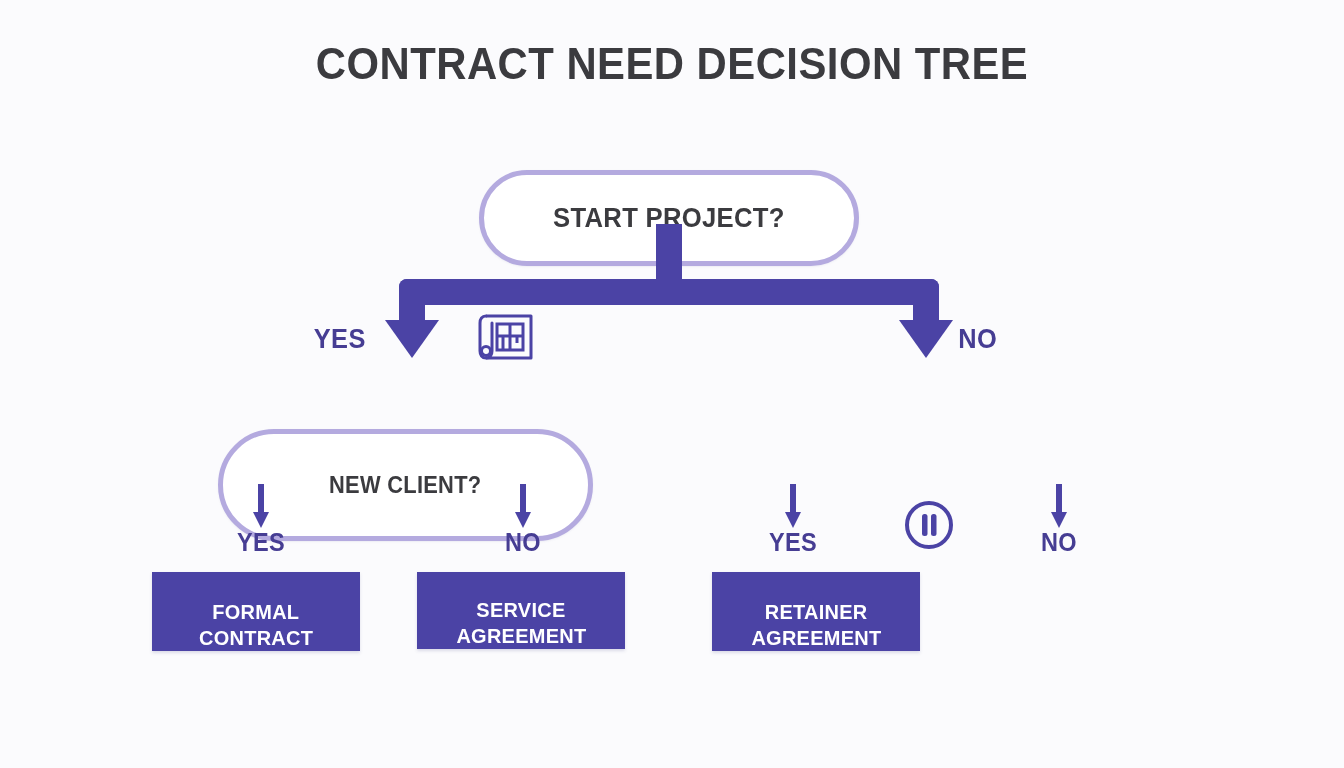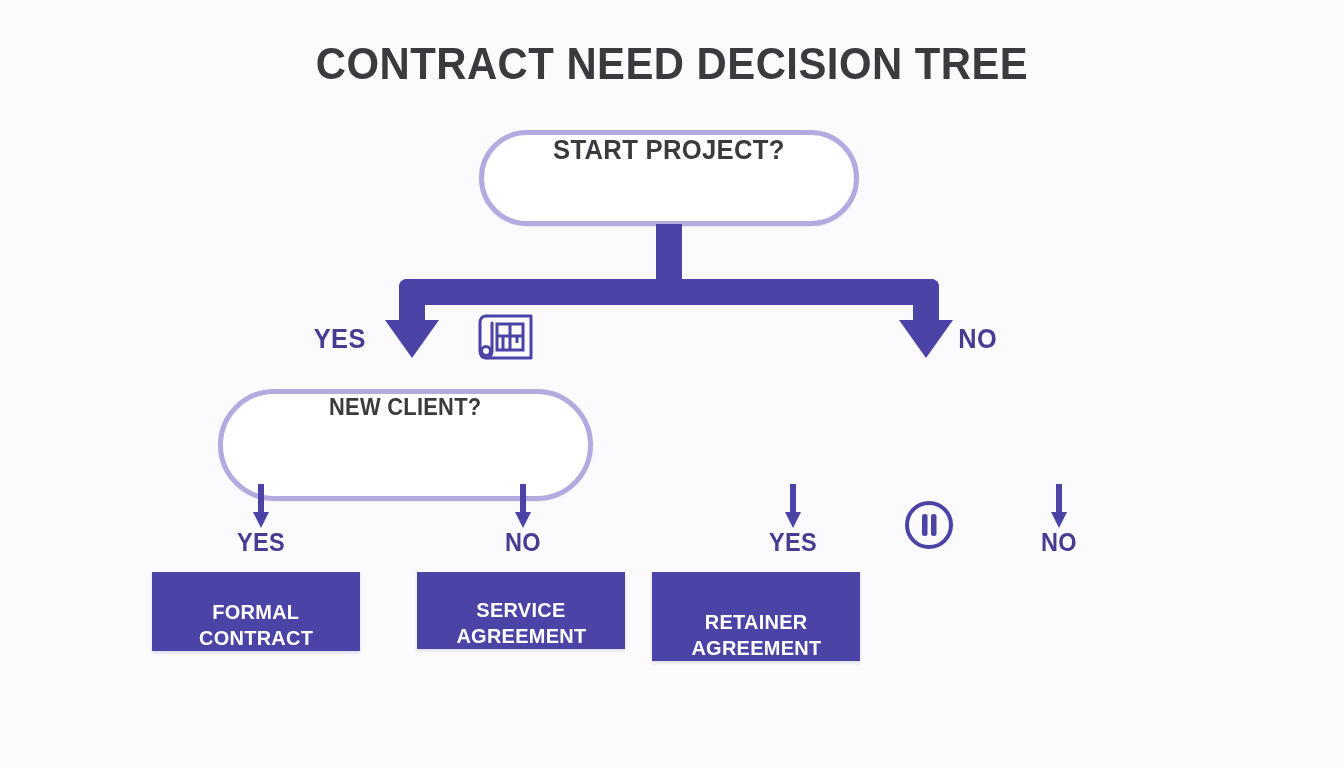--- a/index.html
+++ b/index.html
@@ -38,25 +38,27 @@
   }
 
   
   .pill {
     position: absolute;
     box-sizing: border-box;
     background: #ffffff;
     border: 5px solid #b4aadf;
     border-radius: 100px;
     display: flex;
+    align-items: center;
     justify-content: center;
     color: #3b3b3f;
     font-weight: bold;
     letter-spacing: 0.3px;
     box-shadow: 0 1px 2px rgba(120,115,170,0.10);
+    margin-top: 40px;
   }
   .pill span { transform: scaleX(0.95); display: inline-block; white-space: nowrap; }
 
   #node-start {
     left: 479px; top: 130px; width: 380px; height: 96px;
     font-size: 27px;
   }
   #node-new-client {
     left: 218px; top: 389px; width: 375px; height: 112px;
     font-size: 23px;
@@ -158,21 +160,21 @@
     font-weight: bold;
     font-size: 21px;
     line-height: 1.25;
     letter-spacing: 0.3px;
     text-align: center;
     box-shadow: 0 2px 3px rgba(80,75,140,0.18);
   }
   .outcome span { transform: scaleX(0.95); display: block; white-space: nowrap; }
   #outcome-formal     { left: 152px;  top: 572px; width: 208px; height: 79px; }
   #outcome-service    { left: 417px;  top: 572px; width: 208px; height: 77px; }
-  #outcome-retainer   { left: 652px;  top: 572px; width: 208px; height: 89px; }
+  #outcome-retainer   { left: 712px;  top: 572px; width: 208px; height: 79px; }
   #outcome-nocontract { left: 955px;  top: 572px; width: 213px; height: 79px; }
 
   
   #icon-blueprint { left: 477px; top: 312px; }
   #icon-pause     { left: 903px; top: 499px; }
 </style>
 </head>
 <body>
 
 <div id="stage">

